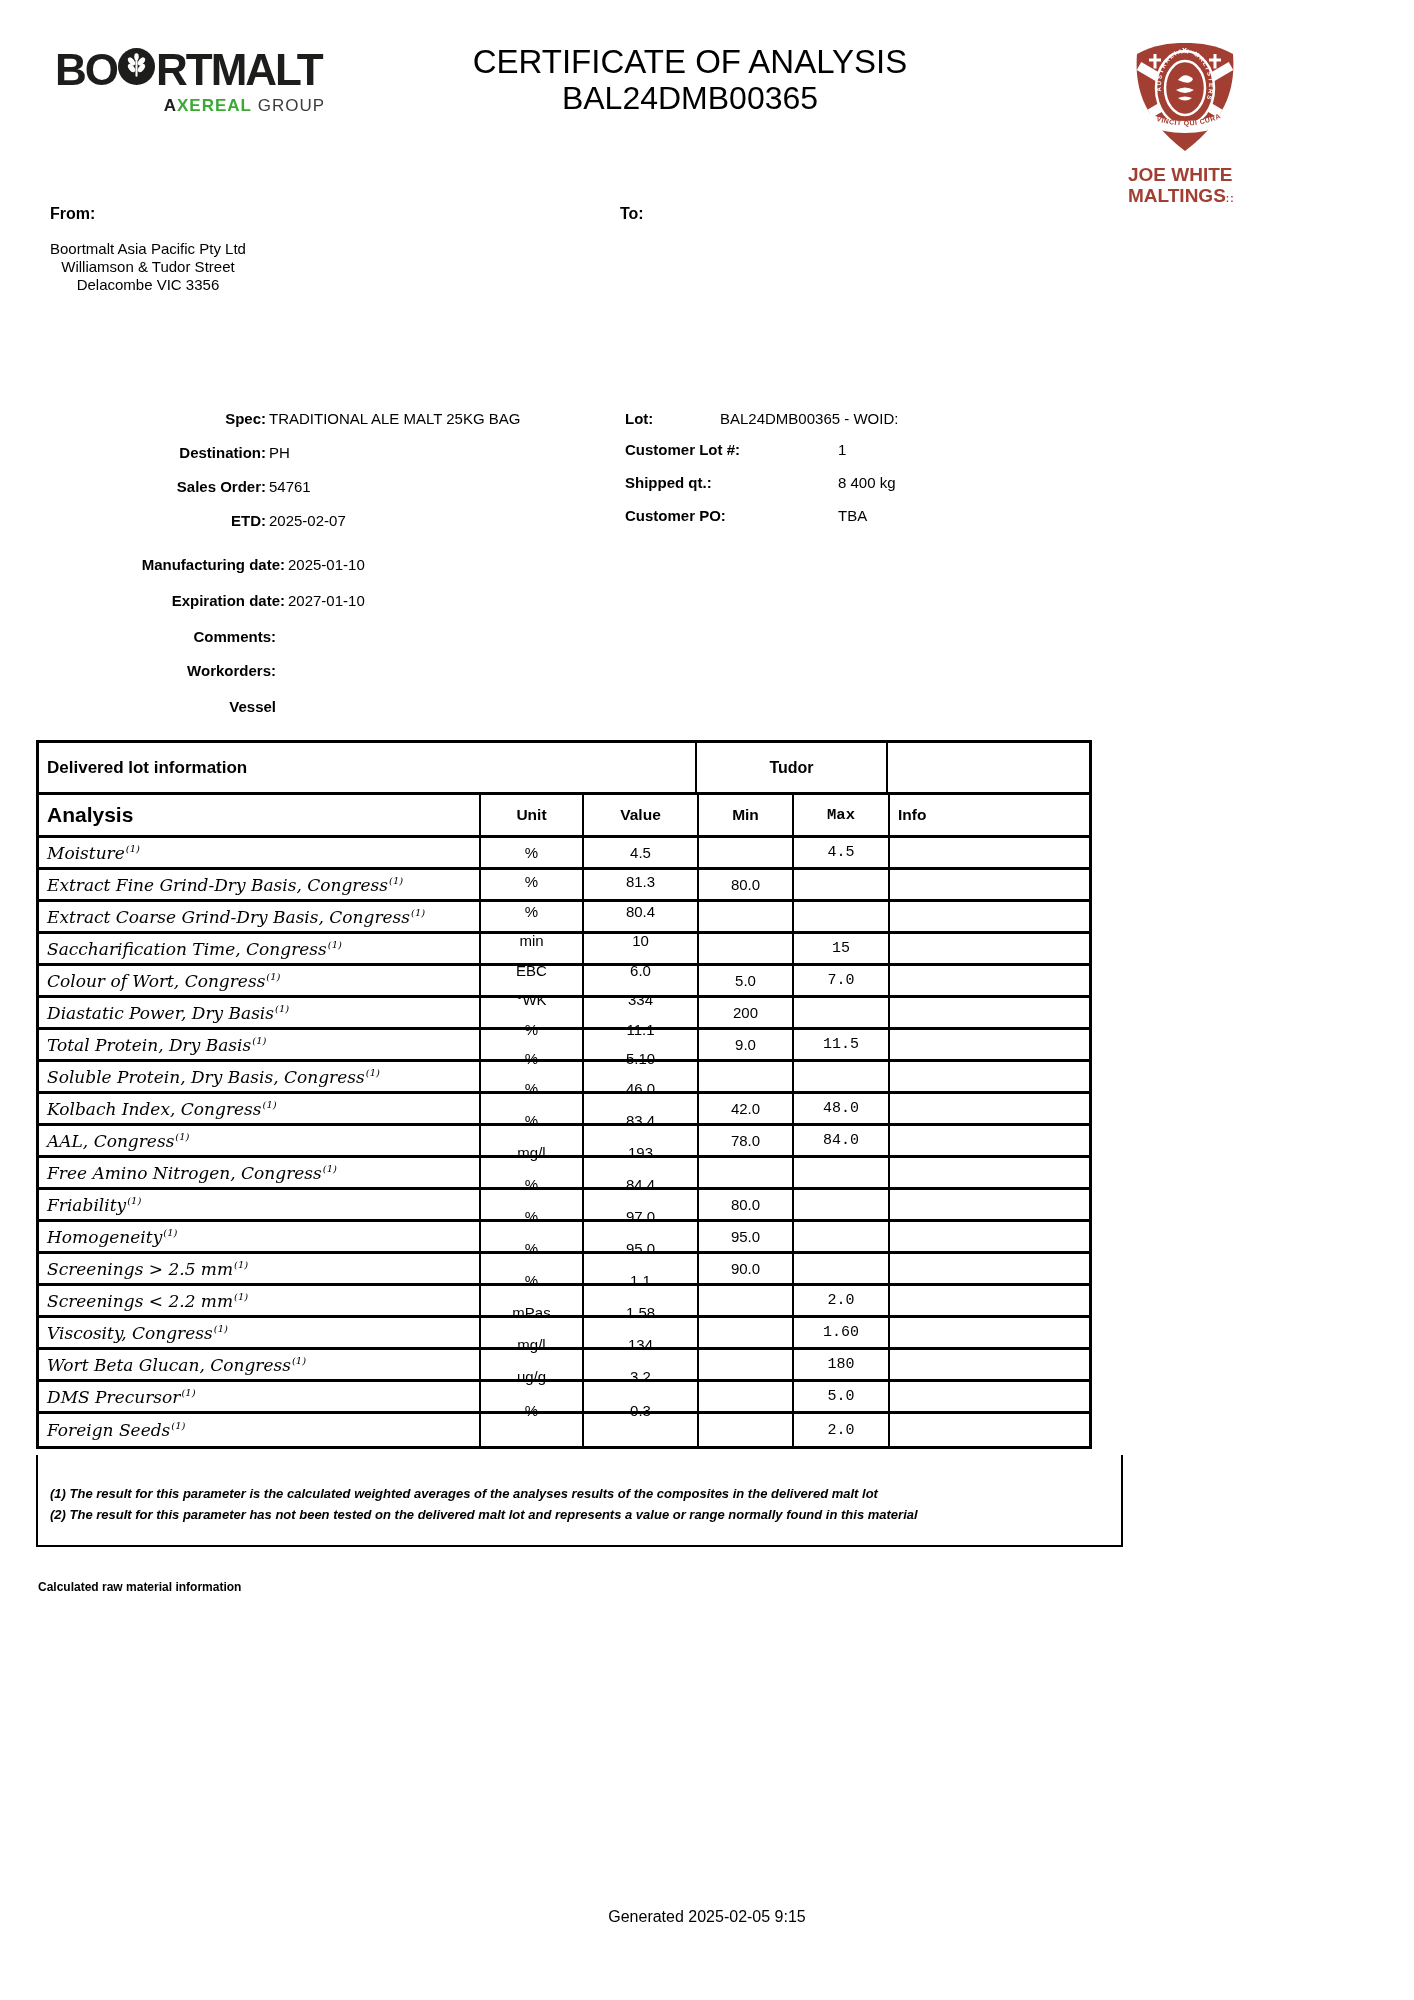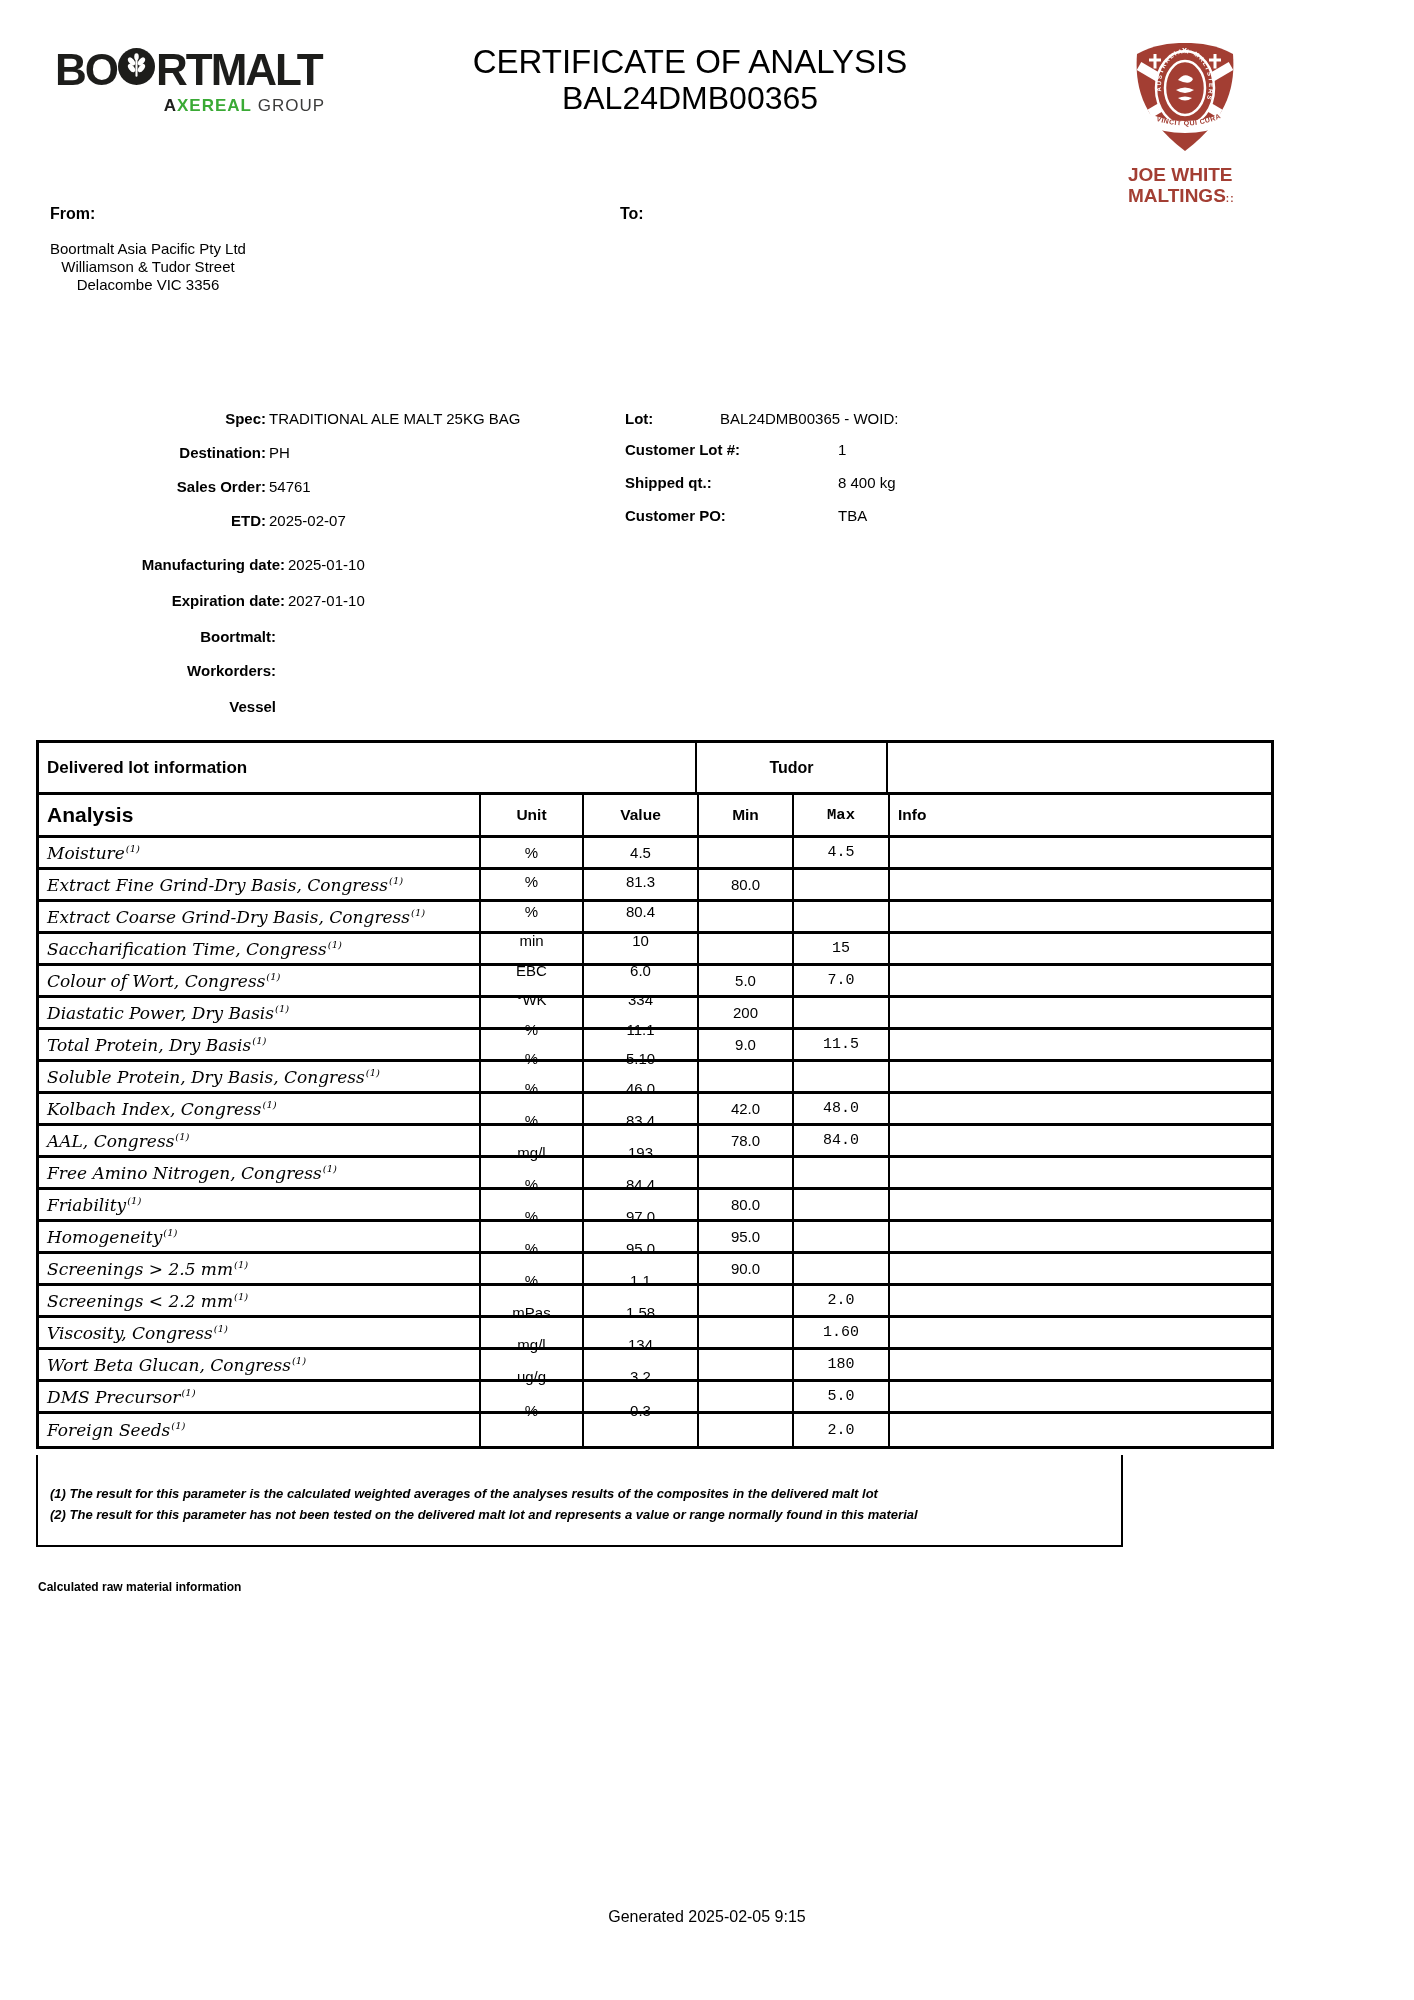--- a/index.html
+++ b/index.html
@@ -37,21 +37,21 @@
   
   .order { position:absolute; left:36px; top:410px; width:1330px; height:330px; }
   .o-row { position:absolute; left:0; font-size:15px; white-space:nowrap; }
   .o-row .lbl { display:inline-block; text-align:right; font-weight:700; }
   .o-row .val { font-weight:400; padding-left:3px; }
   .o-right { position:absolute; left:589px; font-size:15px; white-space:nowrap; }
   .o-right .lbl { position:absolute; left:0; top:0; font-weight:700; }
   .o-right .val { position:absolute; top:0; font-weight:400; }
 
   
-  .tbl { position:absolute; left:36px; top:740px; width:1238px; border:3px solid #000; background:#fff;text-align:right; }
+  .tbl { position:absolute; left:36px; top:740px; width:1056px; border:3px solid #000; background:#fff;text-align:right; }
   .g-row { display:flex; height:52px; border-bottom:3px solid #000; }
   .g-cell { border-right:2px solid #000; display:flex; align-items:center; }
   .g-cell:last-child { border-right:none; }
   .g-delivered { width:658px; padding-left:8px; font-weight:700; font-size:17px; }
   .g-spec { width:191px; justify-content:center; font-weight:700; font-size:16px; }
   .g-blank { flex:1; }
 
   .h-row { display:flex; height:43px; border-bottom:3px solid #000; font-weight:700; font-size:15.5px; }
   .c { border-right:2px solid #000; display:flex; align-items:center; justify-content:center; }
   .c:last-child { border-right:none; }
@@ -155,21 +155,21 @@
   <div>Delacombe VIC 3356</div>
 </div>
 
 <div class="order">
     <div class="o-row" style="top: 0px;"><span class="lbl" style="width: 230px;">Spec:</span><span class="val">TRADITIONAL ALE MALT 25KG BAG</span></div>
     <div class="o-row" style="top: 34px;"><span class="lbl" style="width: 230px;">Destination:</span><span class="val">PH</span></div>
     <div class="o-row" style="top: 68px;"><span class="lbl" style="width: 230px;">Sales Order:</span><span class="val">54761</span></div>
     <div class="o-row" style="top: 102px;"><span class="lbl" style="width: 230px;">ETD:</span><span class="val">2025-02-07</span></div>
     <div class="o-row" style="top: 146px;"><span class="lbl" style="width: 249px;">Manufacturing date:</span><span class="val">2025-01-10</span></div>
     <div class="o-row" style="top: 182px;"><span class="lbl" style="width: 249px;">Expiration date:</span><span class="val">2027-01-10</span></div>
-    <div class="o-row" style="top: 218px;"><span class="lbl" style="width: 240px;">Boortmalt:</span><span class="val"></span></div>
+    <div class="o-row" style="top: 218px;"><span class="lbl" style="width: 240px;">Comments:</span><span class="val"></span></div>
     <div class="o-row" style="top: 252px;"><span class="lbl" style="width: 240px;">Workorders:</span><span class="val"></span></div>
     <div class="o-row" style="top: 288px;"><span class="lbl" style="width: 240px;">Vessel</span><span class="val"></span></div>
     <div class="o-right" style="top: 0px; height: 20px; width: 740px;">
       <span class="lbl">Lot:</span>
       <span class="val" style="left: 95px;">BAL24DMB00365 - WOID:</span>
     </div>
     <div class="o-right" style="top: 31px; height: 20px; width: 740px;">
       <span class="lbl">Customer Lot #:</span>
       <span class="val" style="left: 213px;">1</span>
     </div>

